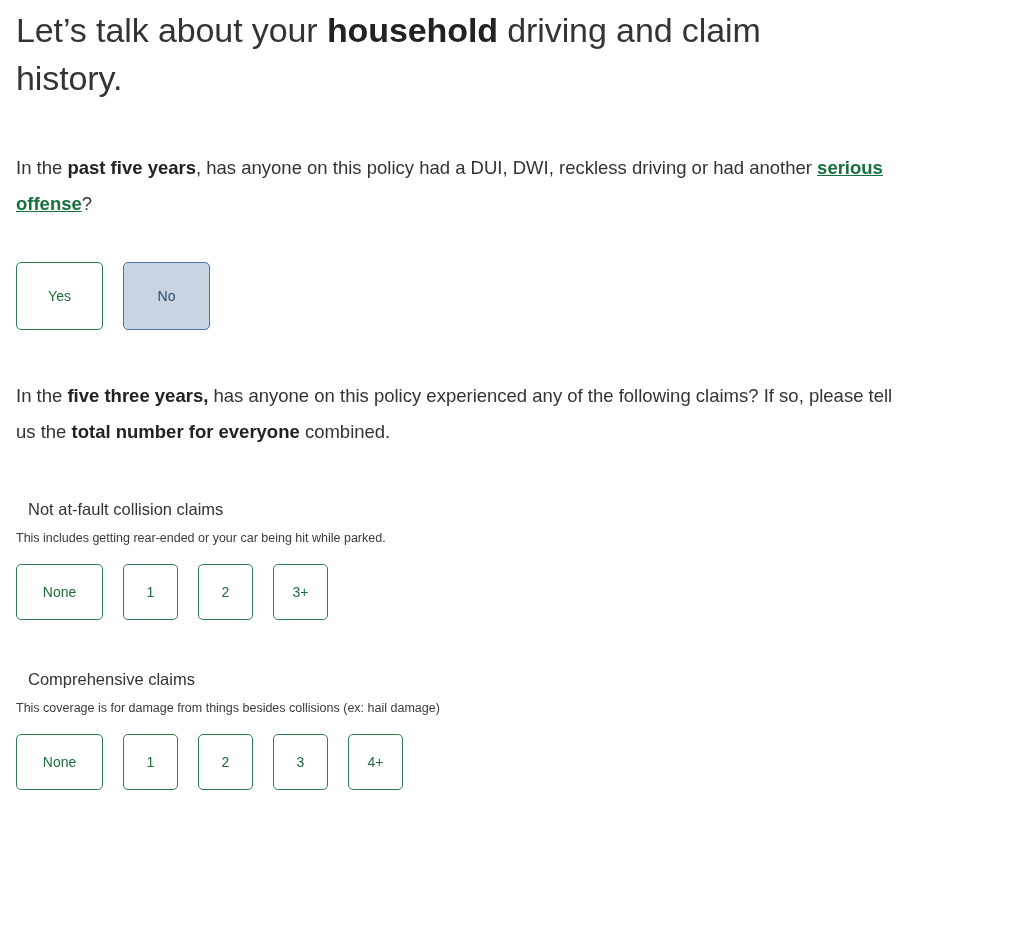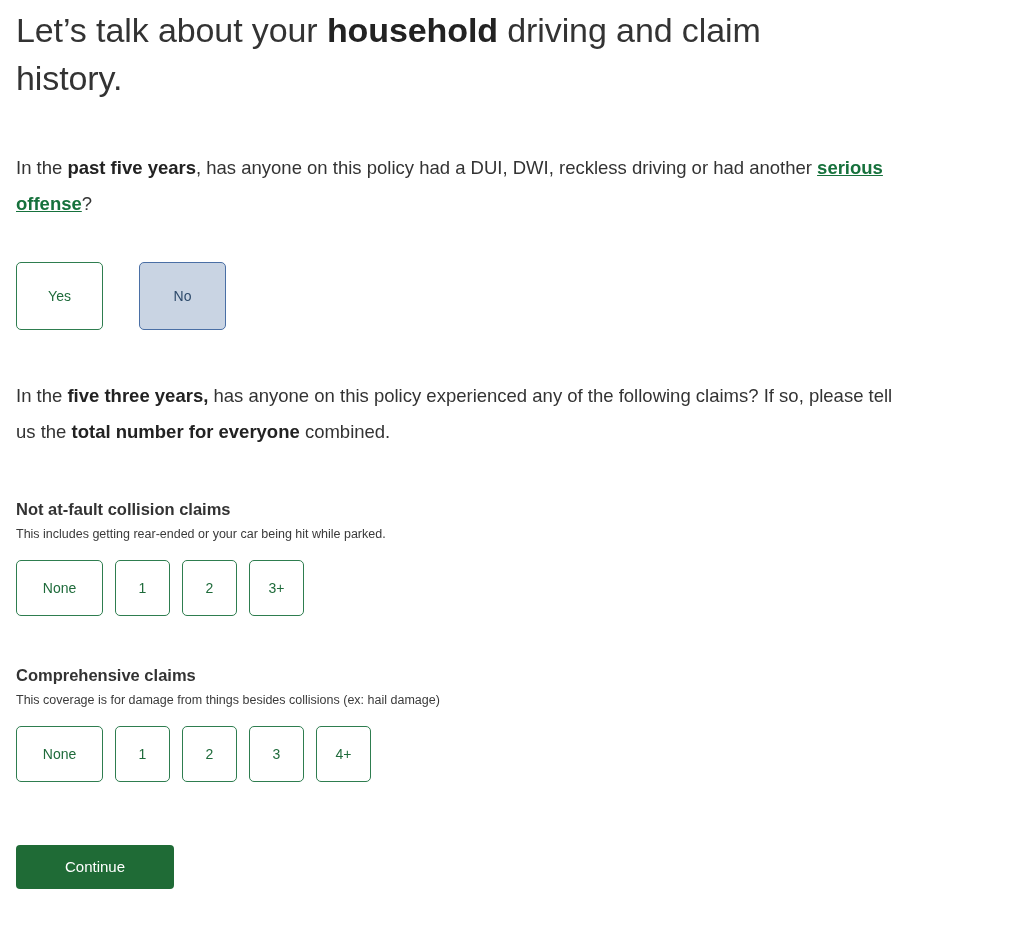--- a/index.html
+++ b/index.html
@@ -53,21 +53,21 @@
   .link {
     color: #16713c;
     font-weight: 700;
     text-decoration: underline;
     cursor: pointer;
   }
 
   
   .options {
     display: flex;
-    gap: 12px;
+    gap: 20px;
     margin-top: 20px;
   }
   .opt {
     background: #ffffff;
     border: 1px solid #2e7d4f;
     border-radius: 5px;
     color: #1f6b3b;
     font-size: 14px;
     display: flex;
     align-items: center;
@@ -77,33 +77,32 @@
     min-width: 55px;
     padding: 0 12px;
     user-select: none;
   }
   .opt.wide { width: 87px; }
   .opt.narrow { width: 55px; }
   .opt.selected {
     background: #c9d4e3;
     border: 1px solid #4a6fa5;
     color: #2d4a6b;
-    margin-left: 24px;
   }
 
   .yesno { margin-top: 40px; }
   .yesno .opt { width: 87px; height: 68px; }
 
   
   .group { margin-top: 50px; }
   .group-title {
     font-size: 16.5px;
     color: #333333;
-    font-weight: 700;
-    margin: 0;
+    font-weight: 400;
+    margin: 12px;
   }
   .group-sub {
     font-size: 12.5px;
     color: #3a3a3a;
     font-weight: 400;
     margin: 8px 0 0 0;
   }
   .group .options { margin-top: 19px; }
 
   
@@ -159,18 +158,15 @@
       <p class="group-sub">This coverage is for damage from things besides collisions (ex: hail damage)</p>
       <div class="options">
         <div class="opt wide">None</div>
         <div class="opt narrow">1</div>
         <div class="opt narrow">2</div>
         <div class="opt narrow">3</div>
         <div class="opt narrow">4+</div>
       </div>
     </div>
 
-    <div class="continue-wrap">
-      <button class="continue">Continue</button>
-    </div>
 
   </div>
 </div>
 
 </body></html>

